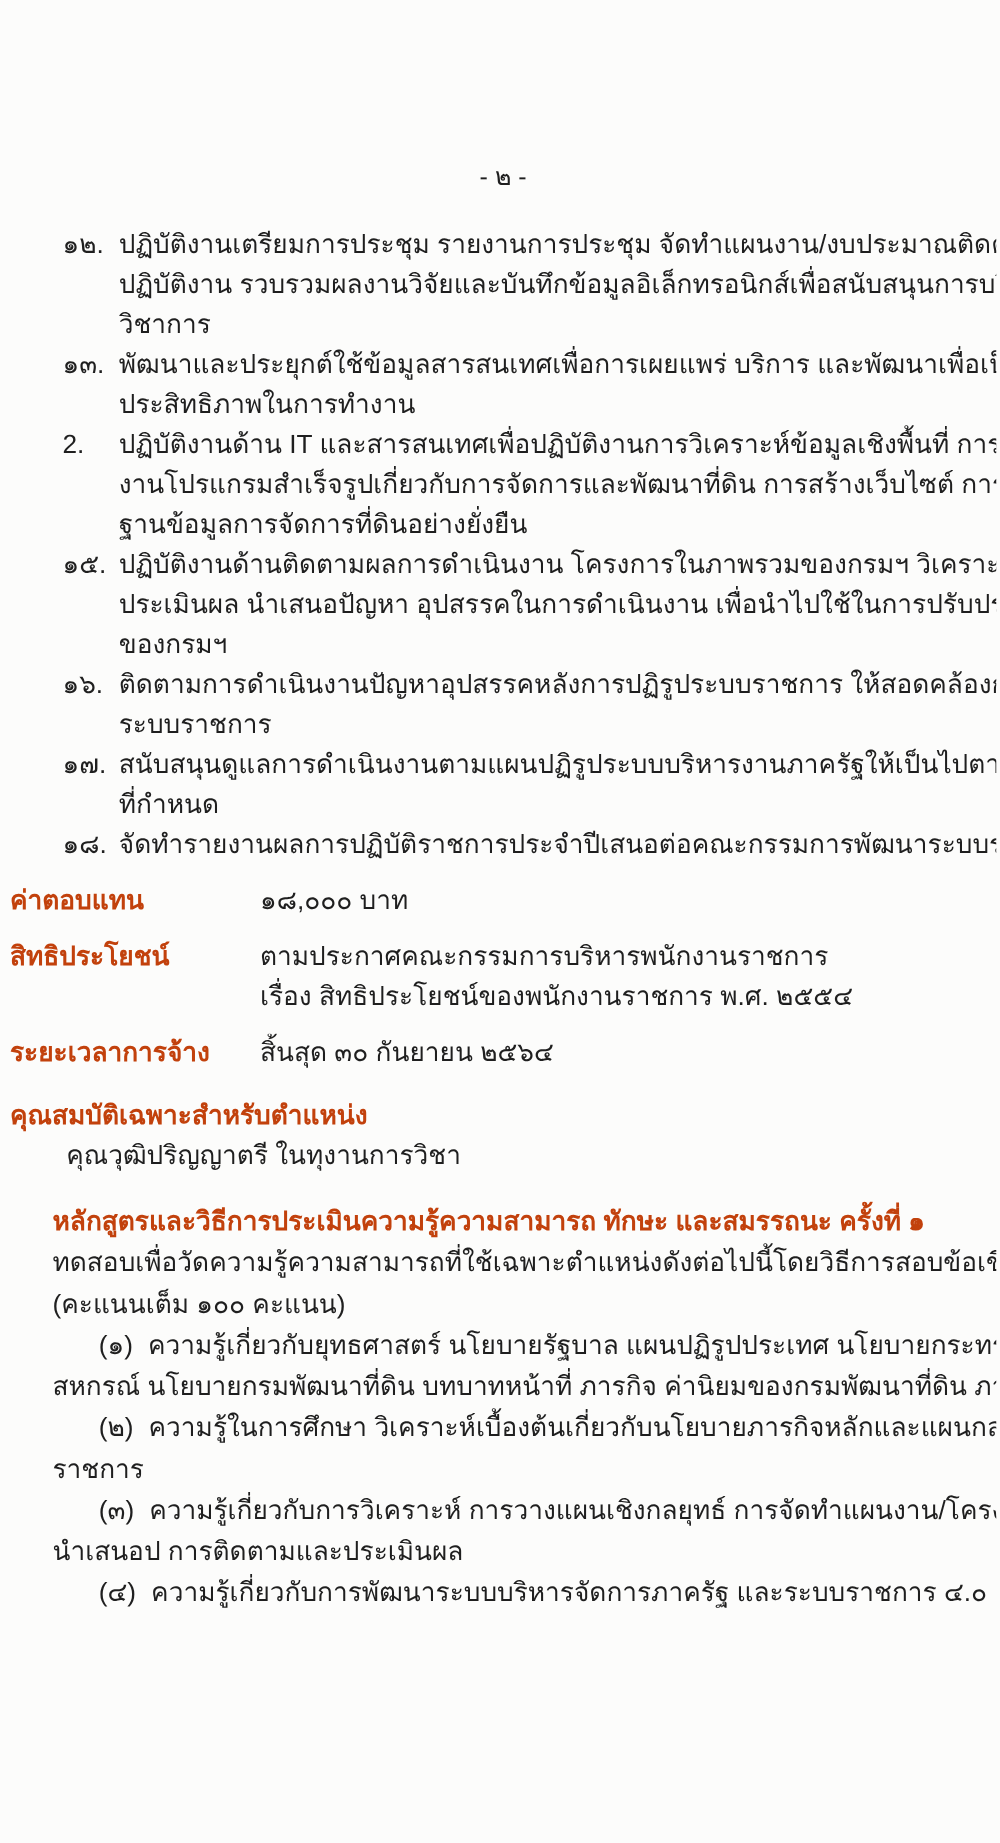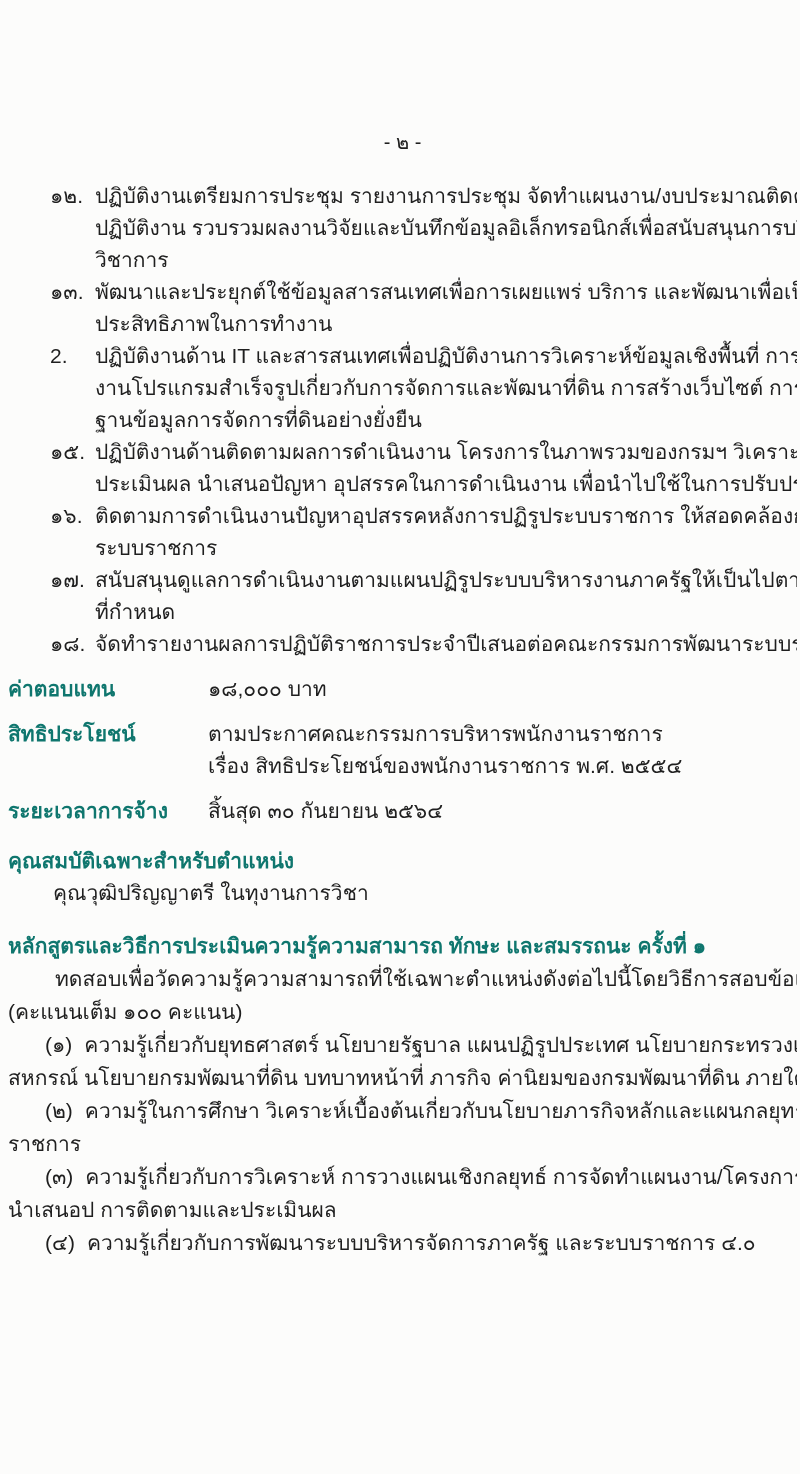--- a/index.html
+++ b/index.html
@@ -11,36 +11,36 @@
     color:#1f1f1f;
     font-family:"Liberation Sans", sans-serif;
     box-sizing:border-box;
     padding:129px 3px 0 8px;
     overflow:hidden;
     font-size:21px;
   }
   .pageno { text-align:center; line-height:26px; font-size:20px; }
   .ln { line-height:32px; white-space:nowrap; overflow:hidden; }
   .j  { text-align:justify; text-align-last:justify; }
-  .b  { font-weight:700; color:#0f766e; }
+  .b  { font-weight:700; color:#c2410c; }
 
   .duties { margin-top:25px; }
   .duty { display:flex; }
   .dno  { flex:0 0 45px; margin-left:42px; line-height:32px; }
   .dtext{ flex:1; min-width:0; }
 
   .info { margin-top:0; }
   .inforow { display:flex; margin-top:13px; }
   .ilabel { flex:0 0 200px; line-height:32px; }
   .ivalue { flex:1; min-width:0; }
 
   .qual-head   { margin-top:18px; }
   .qual-body   { margin-left:45px; }
   .assess-head { margin-top:20px; }
-  .lower .ln   { line-height:33px; }
+  .lower .ln   { line-height:33px;margin-left:34px; }
   .intro1 { margin-left:47px; }
   .tno { margin-left:37px; margin-right:12px; }
 </style>
 </head>
 <body>
 
 <div class="page">
 
   <div class="pageno">- ๒ -</div>
 
@@ -70,20 +70,21 @@
         <div class="ln j">งานโปรแกรมสำเร็จรูปเกี่ยวกับการจัดการและพัฒนาที่ดิน การสร้างเว็บไซต์ การเตรียม</div>
         <div class="ln">ฐานข้อมูลการจัดการที่ดินอย่างยั่งยืน</div>
       </div>
     </div>
 
     <div class="duty">
       <div class="dno">๑๕.</div>
       <div class="dtext">
         <div class="ln j">ปฏิบัติงานด้านติดตามผลการดำเนินงาน โครงการในภาพรวมของกรมฯ วิเคราะห์และวิจัยเพื่อ</div>
         <div class="ln j">ประเมินผล นำเสนอปัญหา อุปสรรคในการดำเนินงาน เพื่อนำไปใช้ในการปรับปรุงแผนงาน</div>
+        <div class="ln">ของกรมฯ</div>
       </div>
     </div>
 
     <div class="duty">
       <div class="dno">๑๖.</div>
       <div class="dtext">
         <div class="ln j">ติดตามการดำเนินงานปัญหาอุปสรรคหลังการปฏิรูประบบราชการ ให้สอดคล้องกับการพัฒนา</div>
         <div class="ln">ระบบราชการ</div>
       </div>
     </div>

